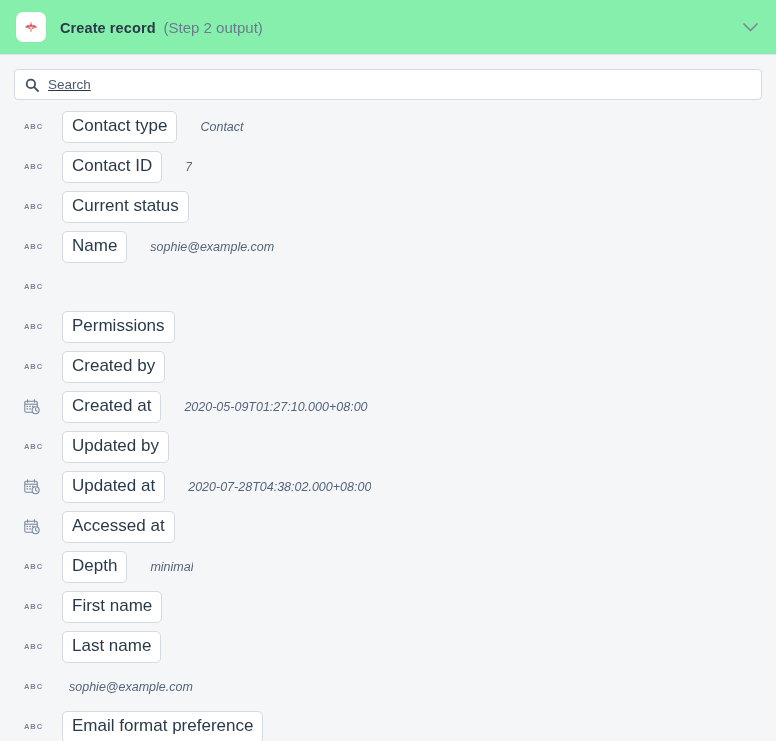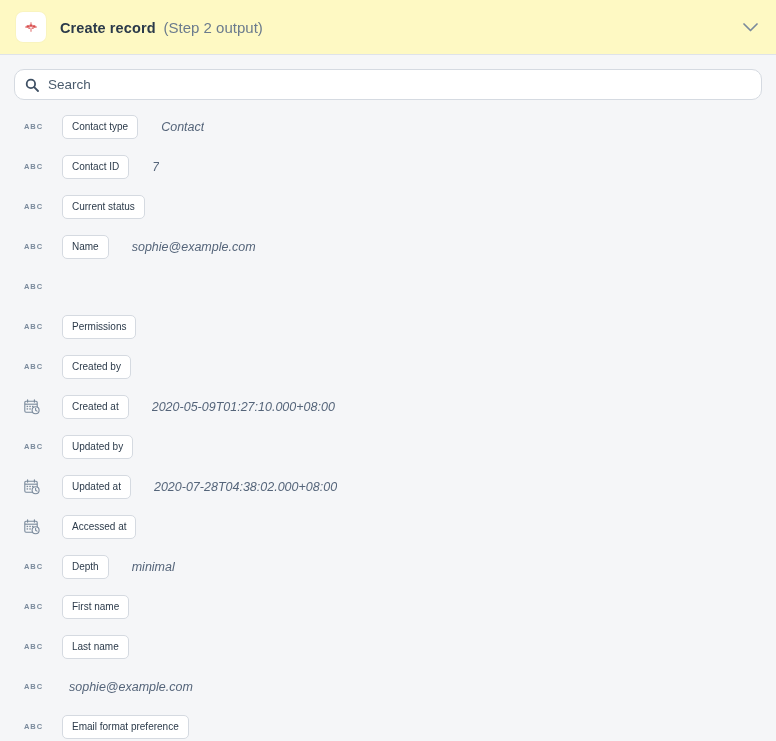--- a/index.html
+++ b/index.html
@@ -13,21 +13,21 @@
     background: #f5f6f8;
     font-family: "Liberation Sans", sans-serif;
     color: #2b3a4a;
     overflow: hidden;
   }
 
   
   .header {
     position: relative;
     height: 55px;
-    background: #fef9c3;
+    background: #86efac;
     border-bottom: 1px solid #dfe3e9;
     display: flex;
     align-items: center;
     padding: 0 16px;
   }
   .app-icon {
     width: 30px;
     height: 30px;
     border-radius: 7px;
     background: #ffffff;
@@ -71,24 +71,25 @@
 
   
   .search-wrap {
     padding: 14px 14px 0 14px;
     background: #f5f6f8;
   }
   .search-box {
     height: 31px;
     background: #ffffff;
     border: 1px solid #d5dae1;
-    border-radius: 10px;
+    border-radius: 4px;
     display: flex;
     align-items: center;
     padding: 0 10px;
+    text-decoration: underline;
   }
   .search-icon {
     flex: 0 0 auto;
     display: flex;
     align-items: center;
     margin-right: 9px;
   }
   .search-input {
     flex: 1 1 auto;
     border: 0;
@@ -133,21 +134,21 @@
     letter-spacing: 0.9px;
     color: #7a8a9c;
     font-family: "Liberation Sans", sans-serif;
     line-height: 1;
   }
   .field-pill {
     border: 1px solid #d5dae1;
     background: #ffffff;
     border-radius: 5px;
     padding: 5px 9px 6px 9px;
-    font-size: 10px;
+    font-size: 17px;
     color: #2b3a4a;
     line-height: 1.1;
     white-space: nowrap;
     margin-left: 4px;
   }
   .field-value {
     font-size: 12.5px;
     font-style: italic;
     color: #55657a;
     margin-left: 11px;

